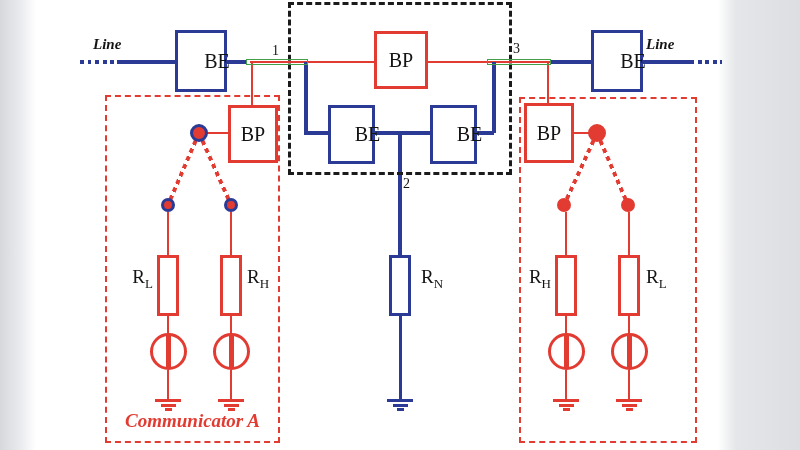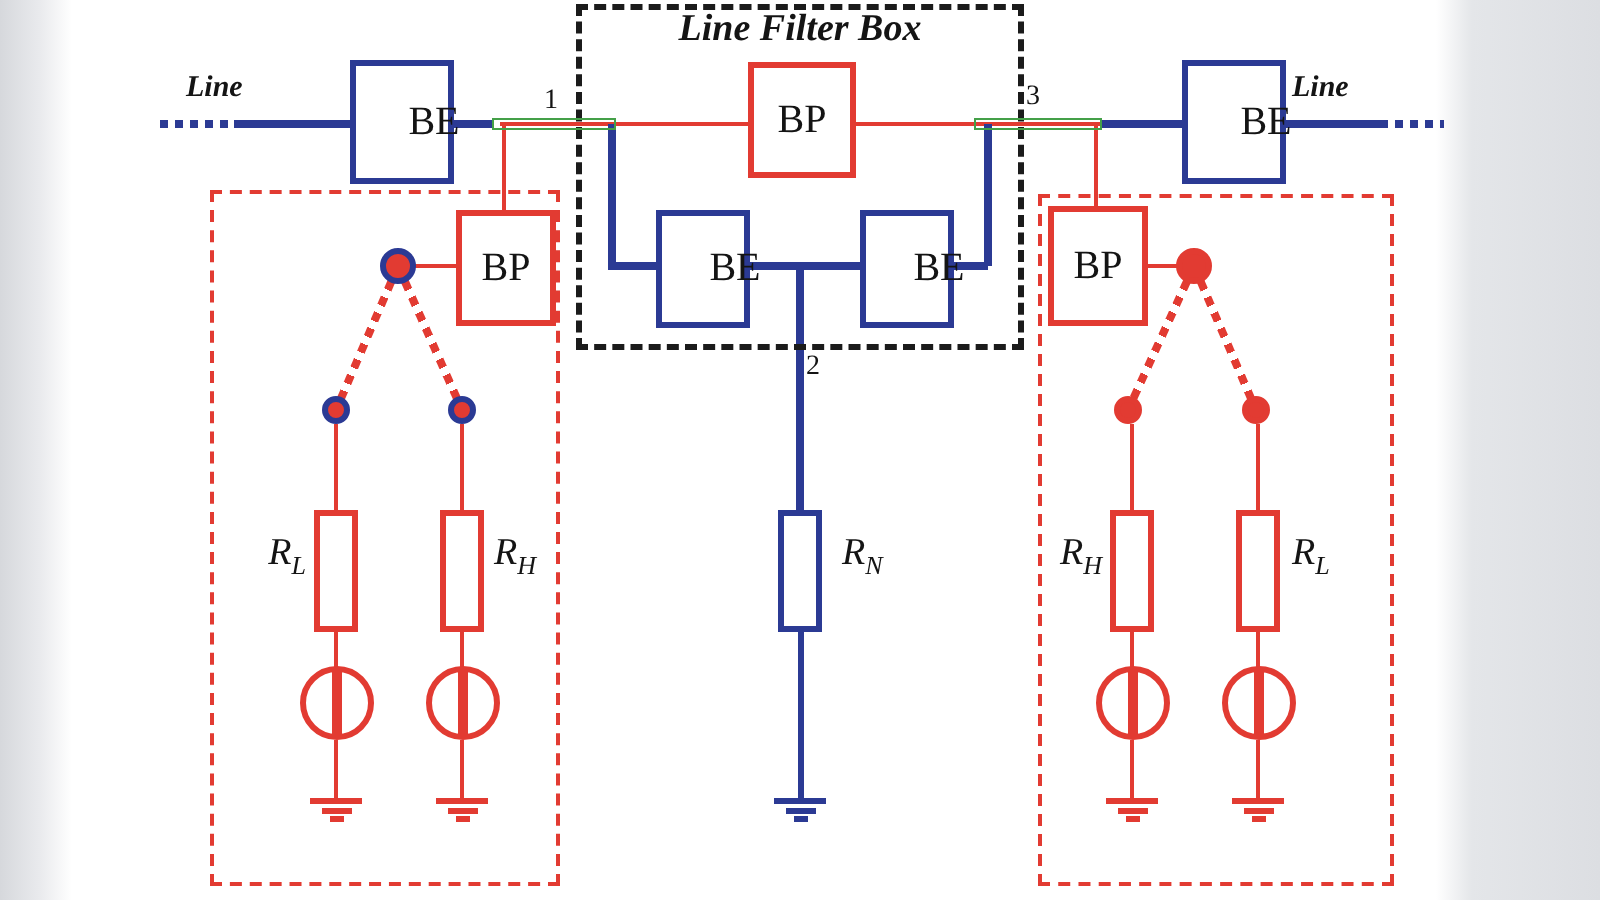--- a/index.html
+++ b/index.html
@@ -45,21 +45,21 @@
   .gnd span:nth-child(1){left:0;top:0;width:26px;height:3px;}
   .gnd span:nth-child(2){left:5.5px;top:5px;width:15px;height:2.5px;}
   .gnd span:nth-child(3){left:9.5px;top:9px;width:7px;height:2.5px;}
   .gnd-red span{background:var(--red);}
   .gnd-blue span{background:var(--blue);}
   
   .t{z-index:5;white-space:nowrap;}
   .title{font-weight:bold;font-style:italic;font-size:19px;text-align:center;}
   .linelab{font-weight:bold;font-style:italic;font-size:15px;}
   .digit{font-size:14px;}
-  .rlab{font-style:italic;font-size:19px;}
+  .rlab{font-size:19px;}
   .rlab sub{font-size:13px;}
   .cap{color:var(--red);font-weight:bold;font-style:italic;font-size:19px;text-align:center;}
 </style>
 </head>
 <body>
 
 <div id="canvas">
 
   <div class="band" id="band-left"></div>
   <div class="band" id="band-right"></div>
@@ -75,21 +75,20 @@
   <div class="abs t linelab" style="left:646px;top:36px;">Line</div>
 
   <div class="abs blk blk-blue" style="left:175px;top:30px;width:52px;height:62px;">
     <span>BE</span>
   </div>
   <div class="abs blk blk-blue" style="left:591px;top:30px;width:52px;height:62px;">
     <span>BE</span>
   </div>
 
   <div class="abs dash-black" style="left:288px;top:2px;width:224px;height:173px;"></div>
-  <div class="abs t title" style="left:300px;top:4px;width:200px;">Line Filter Box</div>
 
   <div class="abs rw" style="left:250px;top:61px;width:124px;height:2px;"></div>
   <div class="abs rw" style="left:428px;top:61px;width:123px;height:2px;"></div>
   <div class="abs blk blk-red" style="left:374px;top:31px;width:54px;height:58px;">
     <span>BP</span>
   </div>
 
   <div class="abs grn" style="left:246px;top:59px;width:62px;height:6px;"></div>
   <div class="abs grn" style="left:487px;top:59px;width:64px;height:6px;"></div>
   <div class="abs t digit" style="left:272px;top:43px;">1</div>
@@ -151,20 +150,21 @@
   <div class="abs gnd gnd-red" style="left:155px;top:399px;">
       <span></span>
       <span></span>
       <span></span>
     </div>
   <div class="abs gnd gnd-red" style="left:218px;top:399px;">
       <span></span>
       <span></span>
       <span></span>
     </div>
+  <div class="abs t cap" style="left:105px;top:410px;width:175px;">Communicator A</div>
 
   <div class="abs dash-red" style="left:519px;top:97px;width:178px;height:346px;"></div>
   <div class="abs rw" style="left:547px;top:62px;width:2px;height:41px;"></div>
   <div class="abs blk blk-red" style="left:524px;top:103px;width:50px;height:60px;">
     <span>BP</span>
   </div>
   <div class="abs rw" style="left:574px;top:132px;width:16px;height:2px;"></div>
 
   <div class="abs arm" style="left:597px;top:131px;width:79px;transform:rotate(114.6deg);"></div>
   <div class="abs arm" style="left:597px;top:131px;width:79px;transform:rotate(66.7deg);"></div>

